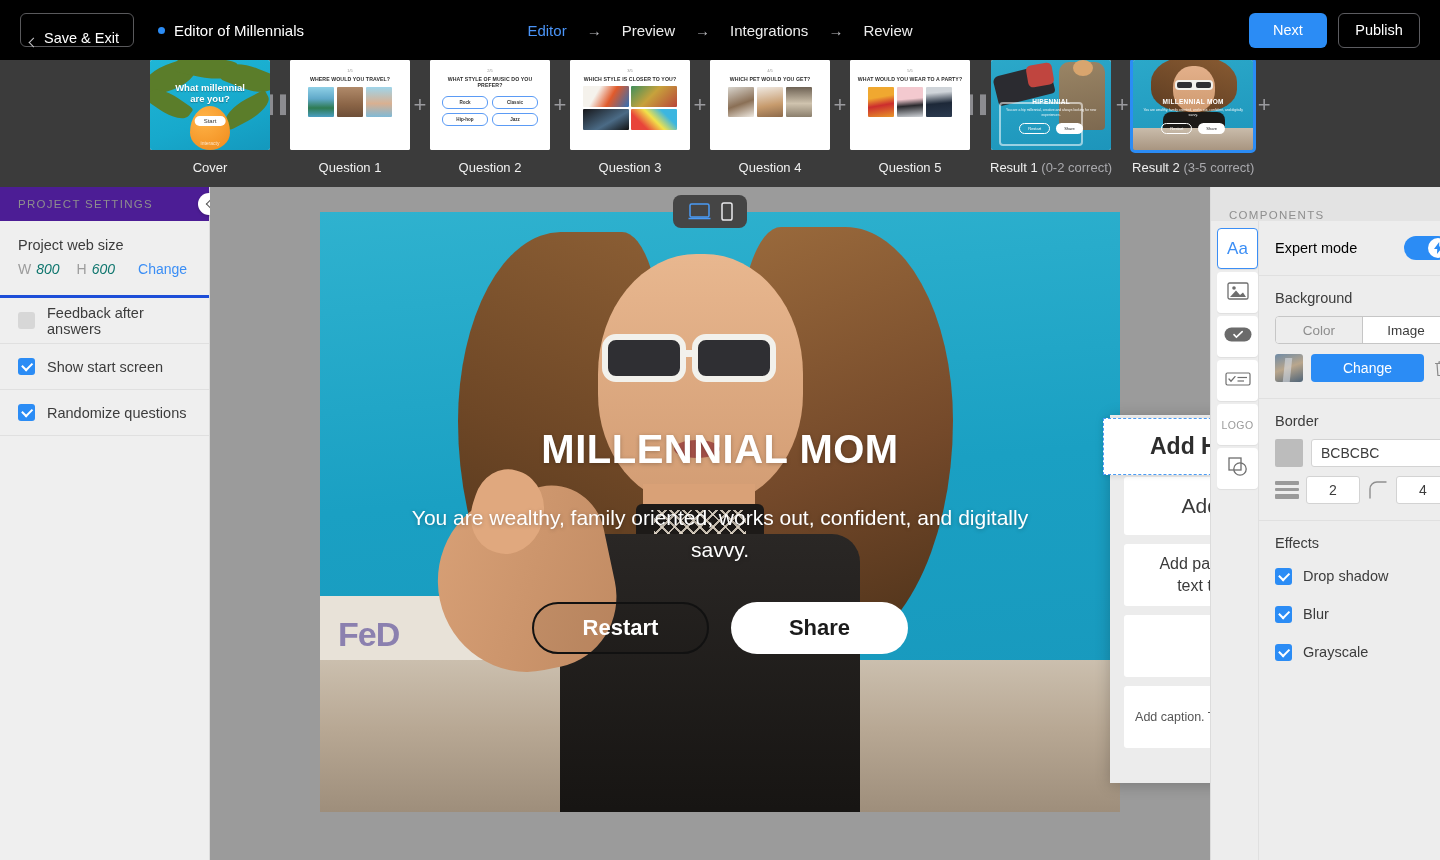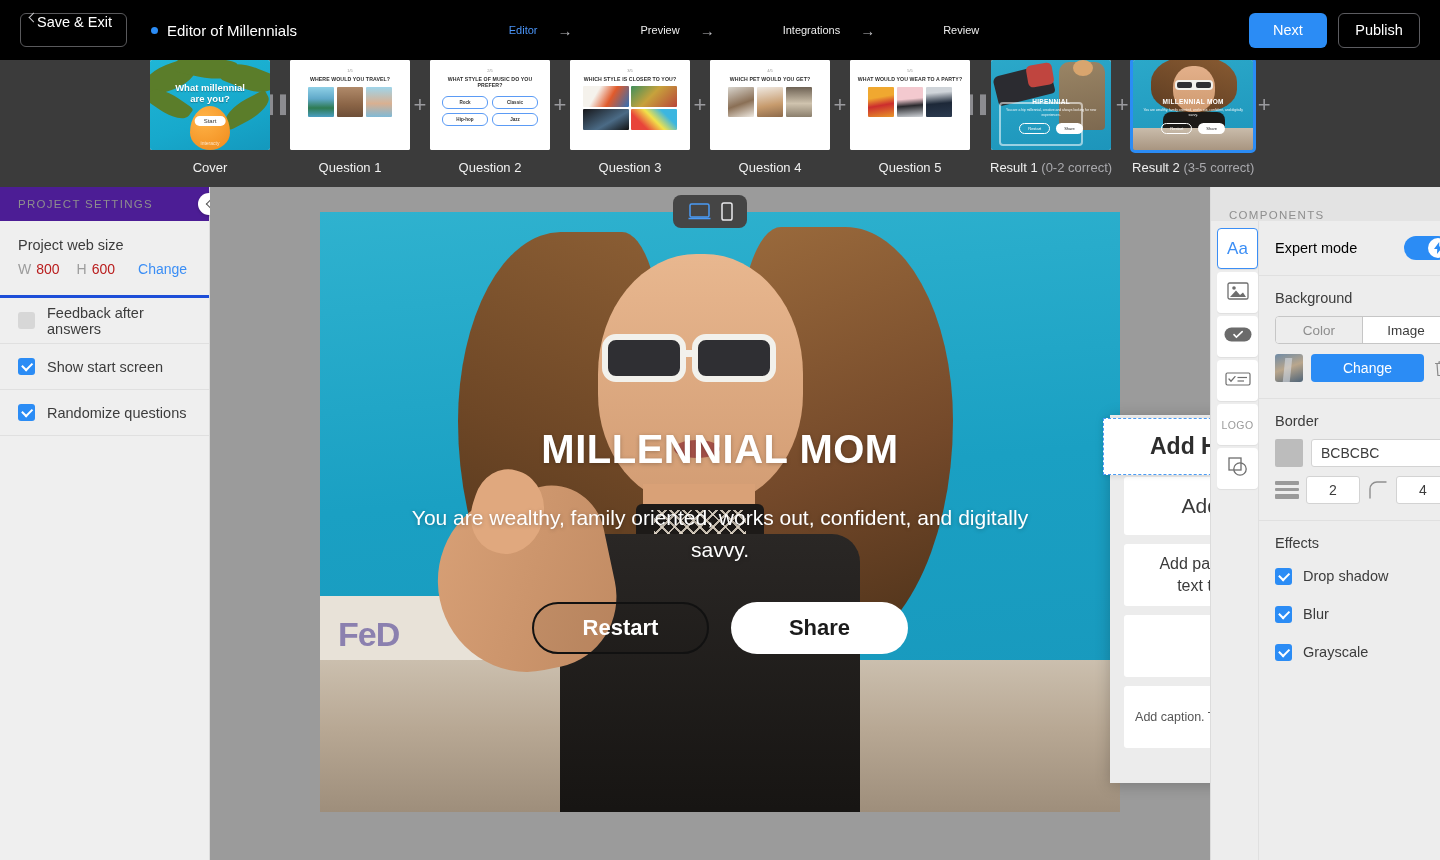--- a/index.html
+++ b/index.html
@@ -14,41 +14,41 @@
   #topbar {
     position: absolute; left: 0; top: 0; width: 1440px; height: 60px;
     background: #000000;
     display: flex; align-items: center;
   }
   .save-exit {
     margin-left: 20px;
     height: 34px; padding: 0 14px 0 9px;
     border: 1px solid #59595c; border-radius: 6px;
     color: #ffffff; font-size: 14.5px;
-    display: flex; align-items: flex-start; 
+    display: flex; align-items: flex-end; gap: 7px;
     background: transparent; cursor: pointer;
   }
   .chev-left {
     display: inline-block; width: 7px; height: 7px;
     border-left: 1.4px solid #c9c9cc; border-bottom: 1.4px solid #c9c9cc;
     transform: rotate(45deg); position: relative; top: 0px;
   }
   .proj-title-wrap {
     margin-left: 24px; display: flex; align-items: center; gap: 9px;
   }
   .blue-dot { width: 7px; height: 7px; border-radius: 50%; background: #2b8cf5; display:block; }
   .proj-title { color: #ffffff; font-size: 15px; }
 
   .steps {
     position: absolute; left: 0; right: 0; top: 0; height: 60px;
     display: flex; align-items: center; justify-content: center; gap: 0px;
     pointer-events: none;
   }
   .steps > * { pointer-events: auto; }
-  .step { color: #ededed; font-size: 11px; cursor: pointer; padding: 0 2px; margin-left: 48px; }
+  .step { color: #ededed; font-size: 15px; cursor: pointer; padding: 0 2px; }
   .step.active { color: #4a94f7; }
   .step-arrow { color: #b9b9bd; font-size: 15px; margin: 0 18px; }
 
   .topbar-right {
     position: absolute; right: 20px; top: 0; height: 60px;
     display: flex; align-items: center; gap: 11px;
   }
   .btn-next {
     background: #2b8cf5; color: #fff; border: none; border-radius: 6px;
     height: 35px; width: 78px; font-size: 14.5px; cursor: pointer;
@@ -135,21 +135,21 @@
     display:flex;align-items:center;justify-content:center; cursor:pointer;
   }
   .collapse-btn i {
     width: 6px;height:6px;border-left:1.5px solid #555;border-bottom:1.5px solid #555;
     transform: rotate(45deg); position: relative; left:1px;
   }
   .ls-section { padding: 16px 18px 18px 18px; border-bottom: 3px solid #1d4ed8; }
   .ls-label { font-size: 14.5px; color: #3c3c3c; margin-bottom: 8px; }
   .size-row { display:flex; align-items:center; font-size: 14px; color:#3c3c3c; gap: 5px; }
   .size-dim { color: #9c9c9c; }
-  .size-val { color: #b91c1c; margin-right: 12px; }
+  .size-val { color: #0f766e; margin-right: 12px; font-style: italic; }
   .change-link { color: #3b8ef5; cursor:pointer; margin-left: 6px; }
 
   .ls-check-row {
     height: 46px; display:flex; align-items:center; gap: 12px;
     padding: 0 18px; border-bottom: 1px solid #e0e0e0; cursor: pointer;
     font-size: 14.5px; color:#3c3c3c;
   }
   .cbox {
     width: 17px;height:17px;border-radius:3px;background:#d7d7d7;flex:none;
     display:flex;align-items:center;justify-content:center;

